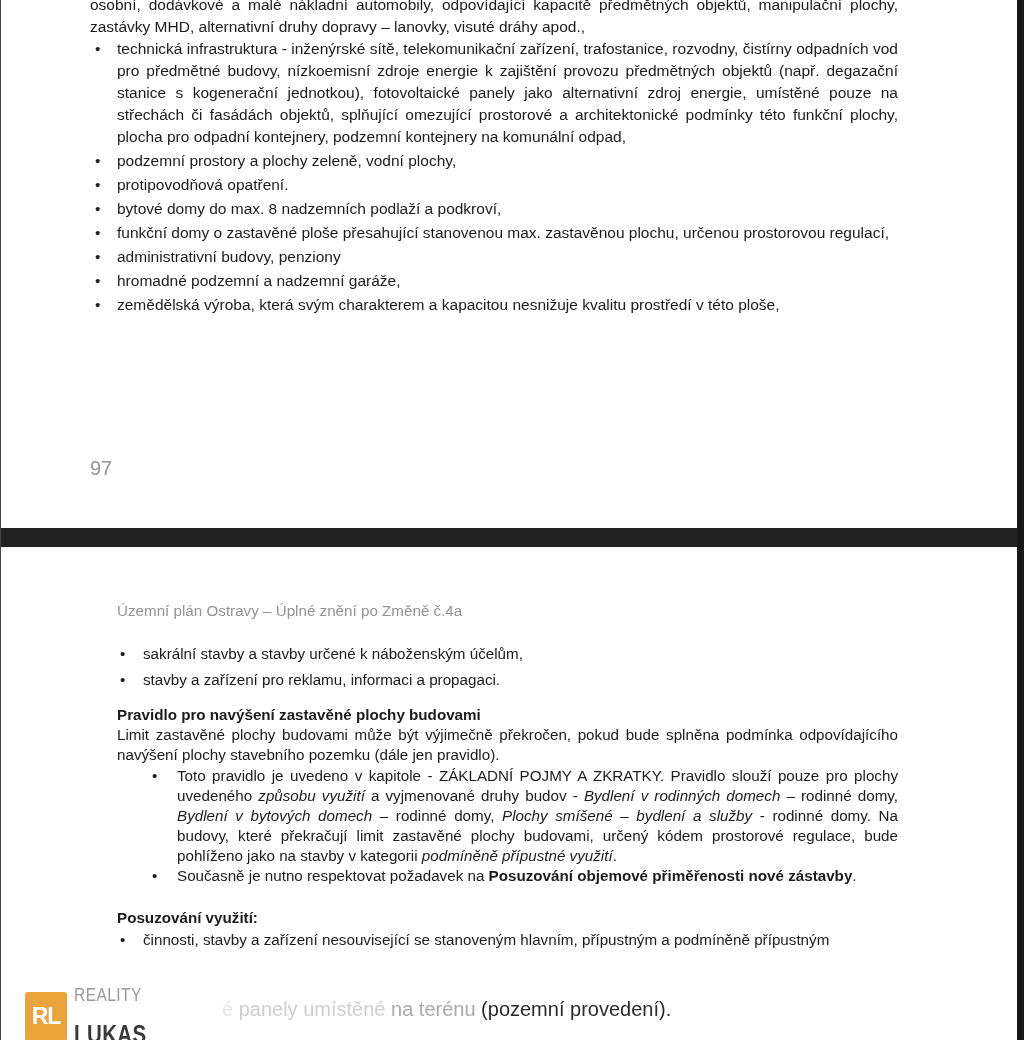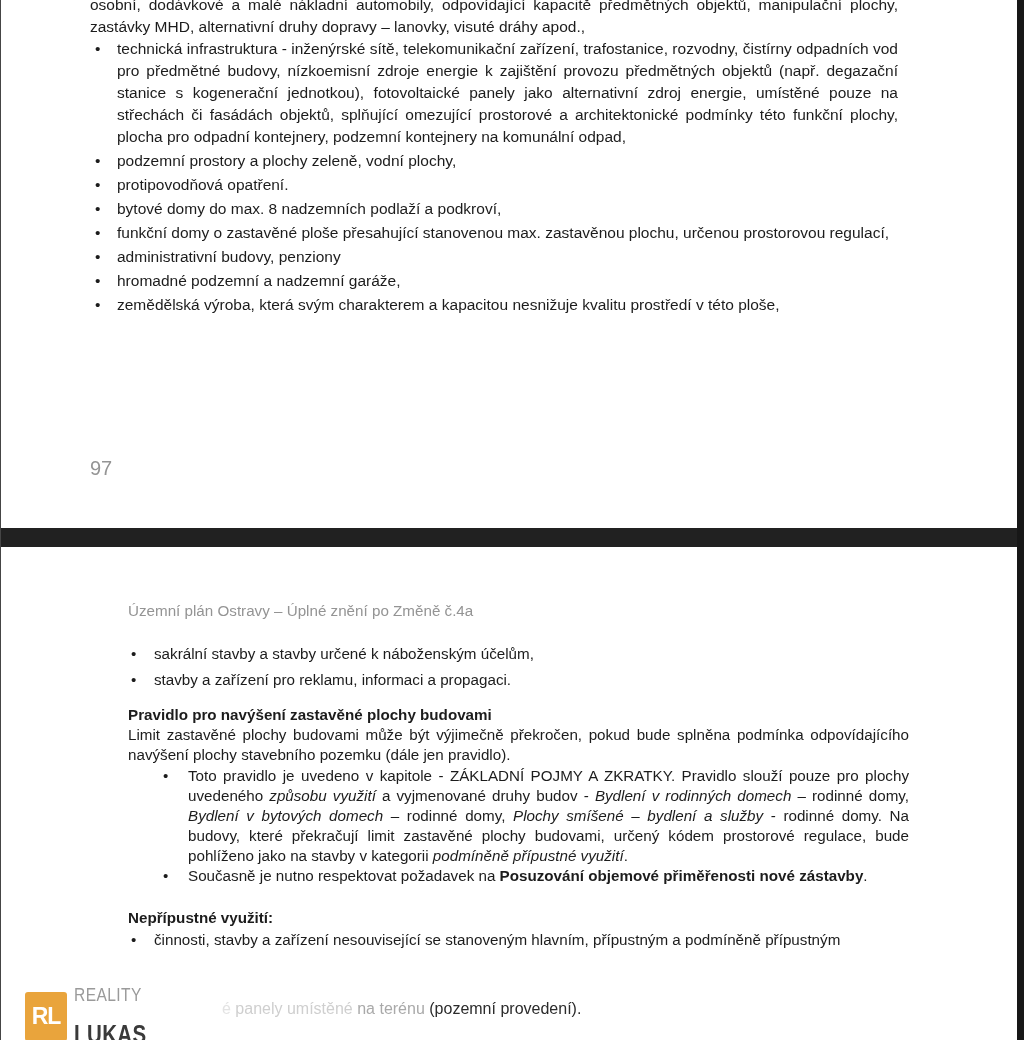--- a/index.html
+++ b/index.html
@@ -22,39 +22,39 @@
   .page-top-content p.intro { margin:-6px 0 0 0; text-align:justify; }
   .list { margin:0; }
   .li { display:flex; margin:0 0 2px 0; }
   .li .b  { flex:0 0 27px; padding-left:5px; box-sizing:border-box; }
   .li .t  { flex:1; text-align:justify; }
   .h-bold { font-weight:bold; margin:16px 0 4px 0; }
   .pagenum { position:absolute; left:0px; top:457px; color:#949494; font-size:20px; }
 
   
   .page-bottom-content {
-    position:absolute; left:128px; top:547px; width:781px;
+    position:absolute; left:117px; top:547px; width:781px;
     font-size:15.2px; line-height:20px;
   }
   .running-header { margin:54px 0 23px 0; color:#949494; font-size:15.2px; }
   .page-bottom-content .li { margin:0 0 6px 0; }
   .page-bottom-content .li .b { flex:0 0 26px; padding-left:3px; }
   .h2-bold { font-weight:bold; margin:15px 0 0 0; }
   .rule-para { margin:0; text-align:justify; }
   .list-nested { margin:1px 0 0 0; }
   .list-nested .li { margin:0; }
   .list-nested .li .b { flex:0 0 60px; padding-left:35px; box-sizing:border-box; }
   .h3-bold { font-weight:bold; margin:22px 0 2px 0; }
 
   .seg-n { font-style:normal; }
   .seg-i { font-style:italic; }
   .seg-b { font-weight:bold; }
 
   
-  .faded-line { position:absolute; left:222px; top:998px; font-size:16px; line-height:22px; white-space:nowrap; }
+  .faded-line { position:absolute; left:222px; top:998px; font-size:20px; line-height:22px; white-space:nowrap; }
   .seg-f1 { color:#e3e3e3; }
   .seg-f2 { color:#cfcfcf; }
   .seg-f3 { color:#a9a9a9; }
   .seg-f4 { color:#2b2b2b; }
 
   
   .logo { position:absolute; left:25px; top:985px; display:flex; align-items:center; }
   .logo-square {
     width:42px; height:49px; border-radius:3px;
     display:flex; align-items:center; justify-content:center;
@@ -155,21 +155,21 @@
           <span class="b">•</span>
           <div class="t"><span class="seg-n">Toto pravidlo je uvedeno v kapitole - ZÁKLADNÍ POJMY A ZKRATKY. Pravidlo slouží pouze pro plochy uvedeného </span><span class="seg-i">způsobu využití</span><span class="seg-n"> a vyjmenované druhy budov - </span><span class="seg-i">Bydlení v rodinných domech</span><span class="seg-n"> – rodinné domy, </span><span class="seg-i">Bydlení v bytových domech</span><span class="seg-n"> – rodinné domy, </span><span class="seg-i">Plochy smíšené – bydlení a služby</span><span class="seg-n"> - rodinné domy. Na budovy, které překračují limit zastavěné plochy budovami, určený kódem prostorové regulace, bude pohlíženo jako na stavby v kategorii </span><span class="seg-i">podmíněně přípustné využití</span><span class="seg-n">.</span></div>
         </div>
 
         <div class="li">
           <span class="b">•</span>
           <div class="t"><span class="seg-n">Současně je nutno respektovat požadavek na </span><span class="seg-b">Posuzování objemové přiměřenosti nové zástavby</span><span class="seg-n">.</span></div>
         </div>
       </div>
 
-    <div class="h3-bold">Nepřípustné využití:</div>
+    <div class="h3-bold">Posuzování využití:</div>
 
     <div class="list">
 
         <div class="li">
           <span class="b">•</span>
           <div class="t">činnosti, stavby a zařízení nesouvisející se stanoveným hlavním, přípustným a podmíněně přípustným</div>
         </div>
       </div>
   </div>
 

